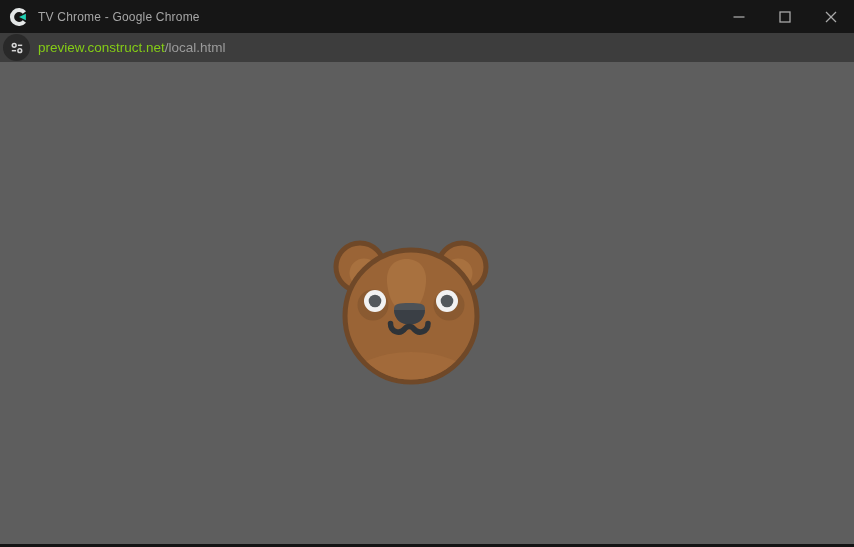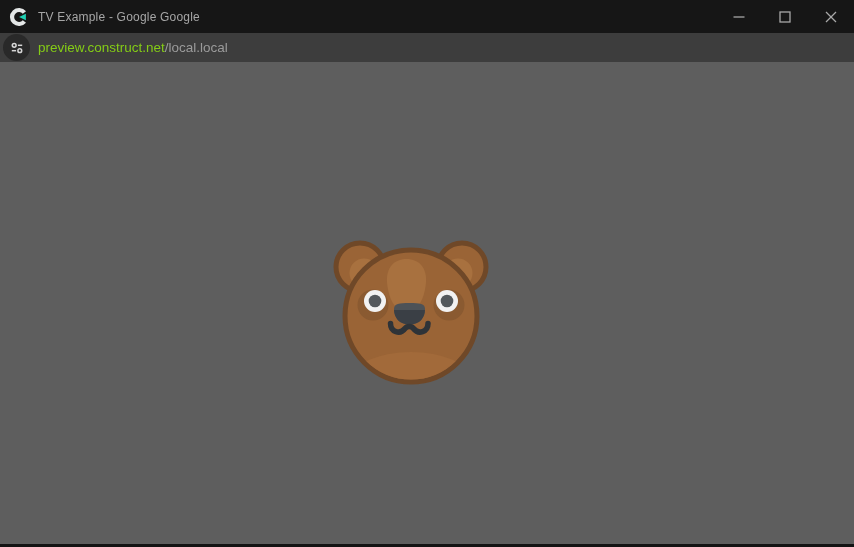--- a/index.html
+++ b/index.html
@@ -54,21 +54,21 @@
 
 <div class="window">
 
   <div class="titlebar">
     <span class="favicon">
       <svg width="20" height="20" viewBox="0 0 20 20">
         <path d="M 15.4 5.5 A 7 7 0 1 0 15.4 14.5" fill="none" stroke="#e4e7e7" stroke-width="4.2"></path>
         <path d="M 16.9 6.7 L 16.9 13.3 L 10.1 10 Z" fill="#1fd1b4"></path>
       </svg>
     </span>
-    <span class="title">TV Example - Google Google</span>
+    <span class="title">TV Chrome - Google Chrome</span>
     <div class="controls">
       <button class="ctrl">
         <svg width="12" height="12" viewBox="0 0 12 12">
           <line x1="0.5" y1="6" x2="11.5" y2="6" stroke="#a8a8a8" stroke-width="1.3"></line>
         </svg>
       </button>
       <button class="ctrl">
         <svg width="12" height="12" viewBox="0 0 12 12">
           <rect x="1" y="1" width="10" height="10" fill="none" stroke="#a8a8a8" stroke-width="1.3"></rect>
         </svg>
@@ -85,21 +85,21 @@
   <div class="urlbar">
     <div class="tune-btn">
       <svg width="16" height="16" viewBox="0 0 16 16">
         <circle cx="5.2" cy="5.3" r="1.9" fill="none" stroke="#d6d6d6" stroke-width="1.5"></circle>
         <line x1="8.9" y1="5.3" x2="13.2" y2="5.3" stroke="#d6d6d6" stroke-width="1.5"></line>
         <line x1="2.8" y1="10.7" x2="7.1" y2="10.7" stroke="#d6d6d6" stroke-width="1.5"></line>
         <circle cx="10.8" cy="10.7" r="1.9" fill="none" stroke="#d6d6d6" stroke-width="1.5"></circle>
       </svg>
     </div>
     <div class="url">
-      <span class="origin">preview.construct.net</span><span class="path">/local.local</span>
+      <span class="origin">preview.construct.net</span><span class="path">/local.html</span>
     </div>
   </div>
 
   <div class="content">
     <svg class="bear" width="160" height="160" viewBox="0 0 160 160">
       <defs>
         <clipPath id="headClip">
             <circle cx="80" cy="80" r="63.5"></circle>
           </clipPath>
         <clipPath id="noseClip">

